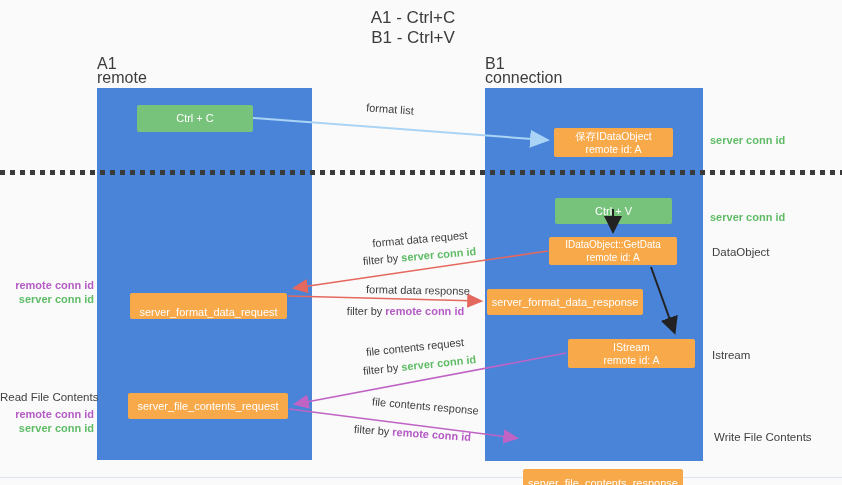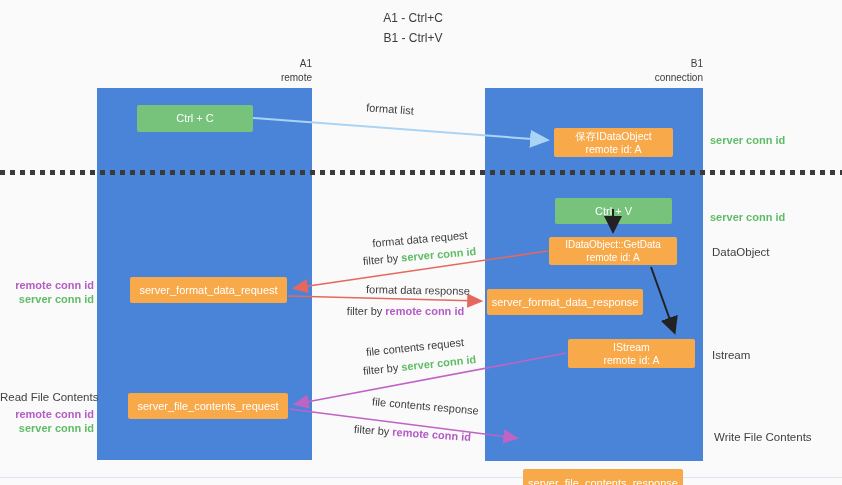--- a/index.html
+++ b/index.html
@@ -4,23 +4,23 @@
 <style>
   * { margin:0; padding:0; box-sizing:border-box; }
   html,body { background:#fafafa; }
   .stage {
     position:relative; width:842px; height:485px; overflow:hidden;
     background:#fafafa; font-family:"Liberation Sans", sans-serif; color:#3f3f3f;
   }
   .abs { position:absolute; }
 
   .title-block { left:298px; top:8px; width:230px; text-align:center;
-    font-size:12px; line-height:20px; color:#3c3c3c; }
+    font-size:17px; line-height:20px; color:#3c3c3c; }
 
-  .col-header { text-align:right; font-size:10px; line-height:14px; color:#3c3c3c; }
+  .col-header { text-align:left; font-size:16px; line-height:14px; color:#3c3c3c; }
   .column { background:#4a84d8; }
 
   .node { display:flex; flex-direction:column; align-items:center; justify-content:center;
     color:#ffffff; font-size:11px; line-height:13px; text-align:center; border-radius:2px; }
   .node.green { background:#77c37c; }
   .node.orange { background:#f8a94a; }
 
   .dotted-line { left:0; top:170px; width:842px; height:5px;
     background:repeating-linear-gradient(90deg,#3a3a3a 0 5px, transparent 5px 10px); z-index:5; }
   .bottom-hairline { left:0; top:477px; width:842px; height:1px; background:#dfe5f0; }
@@ -73,21 +73,21 @@
 
   <div class="abs node green" style="left:555px; top:182px; width:117px; height:26px;margin-top:16px;">
     <div>Ctrl + V</div>
   </div>
 
   <div class="abs node orange" style="left:549px; top:237px; width:128px; height:28px; font-size:10px;">
     <div>IDataObject::GetData</div>
     <div>remote id: A</div>
   </div>
 
-  <div class="abs node orange" style="left:130px; top:277px; width:157px; height:26px;">
+  <div class="abs node orange" style="left:130px; top:293px; width:157px; height:26px;justify-content:flex-end;">
     <div>server_format_data_request</div>
   </div>
 
   <div class="abs node orange" style="left:487px; top:289px; width:156px; height:26px;">
     <div>server_format_data_response</div>
   </div>
 
   <div class="abs node orange" style="left:568px; top:339px; width:127px; height:29px; font-size:10.5px;">
     <div>IStream</div>
     <div>remote id: A</div>

